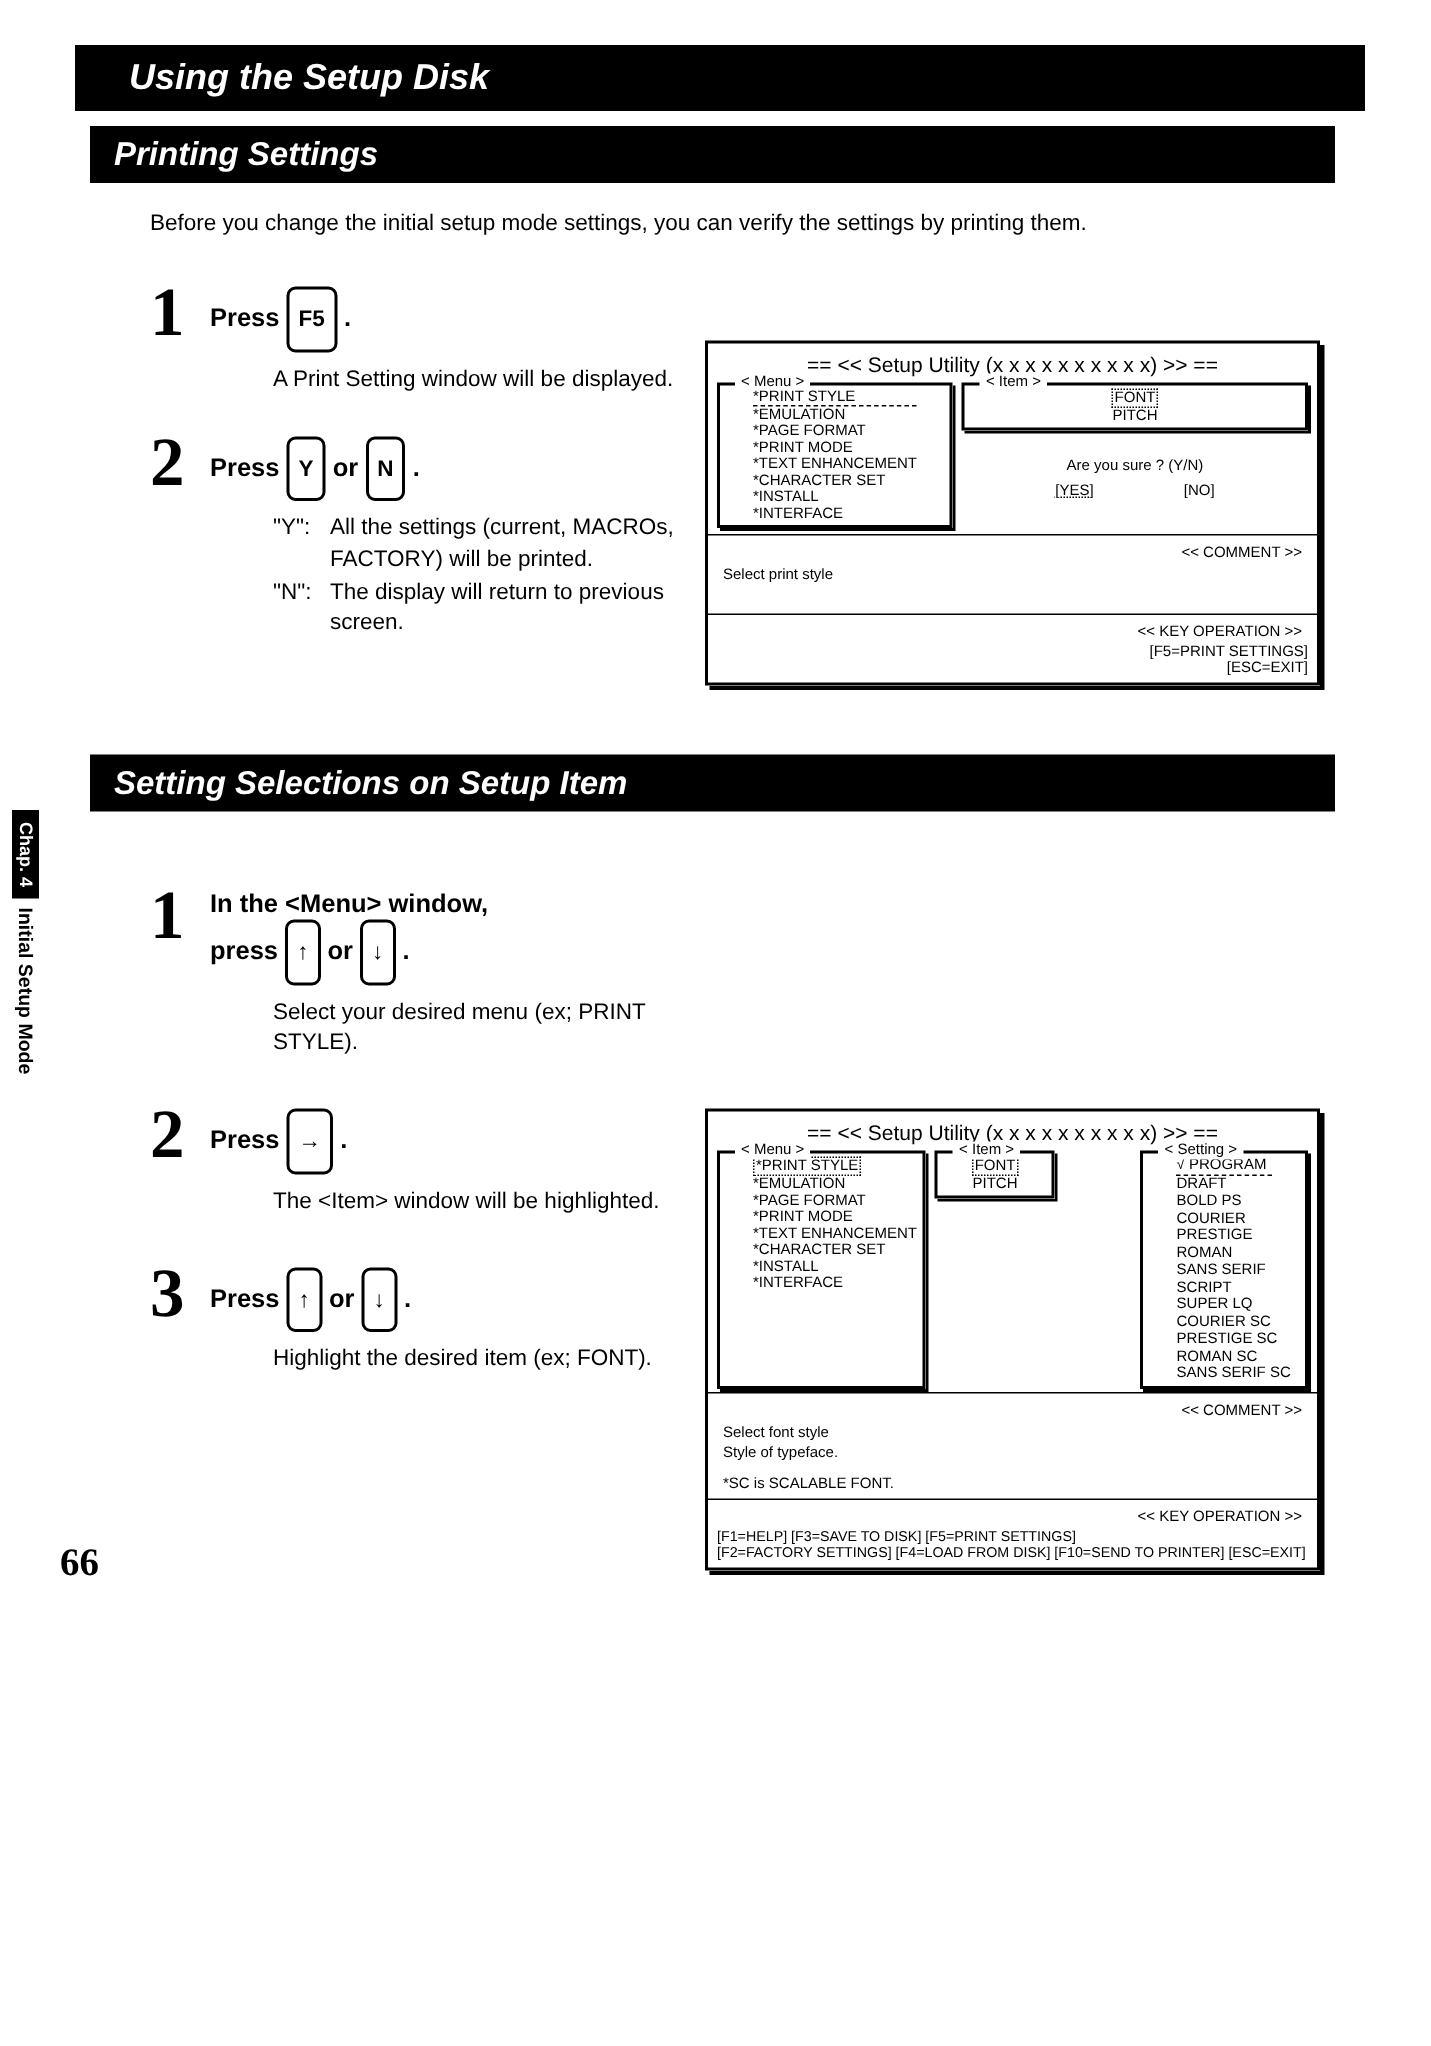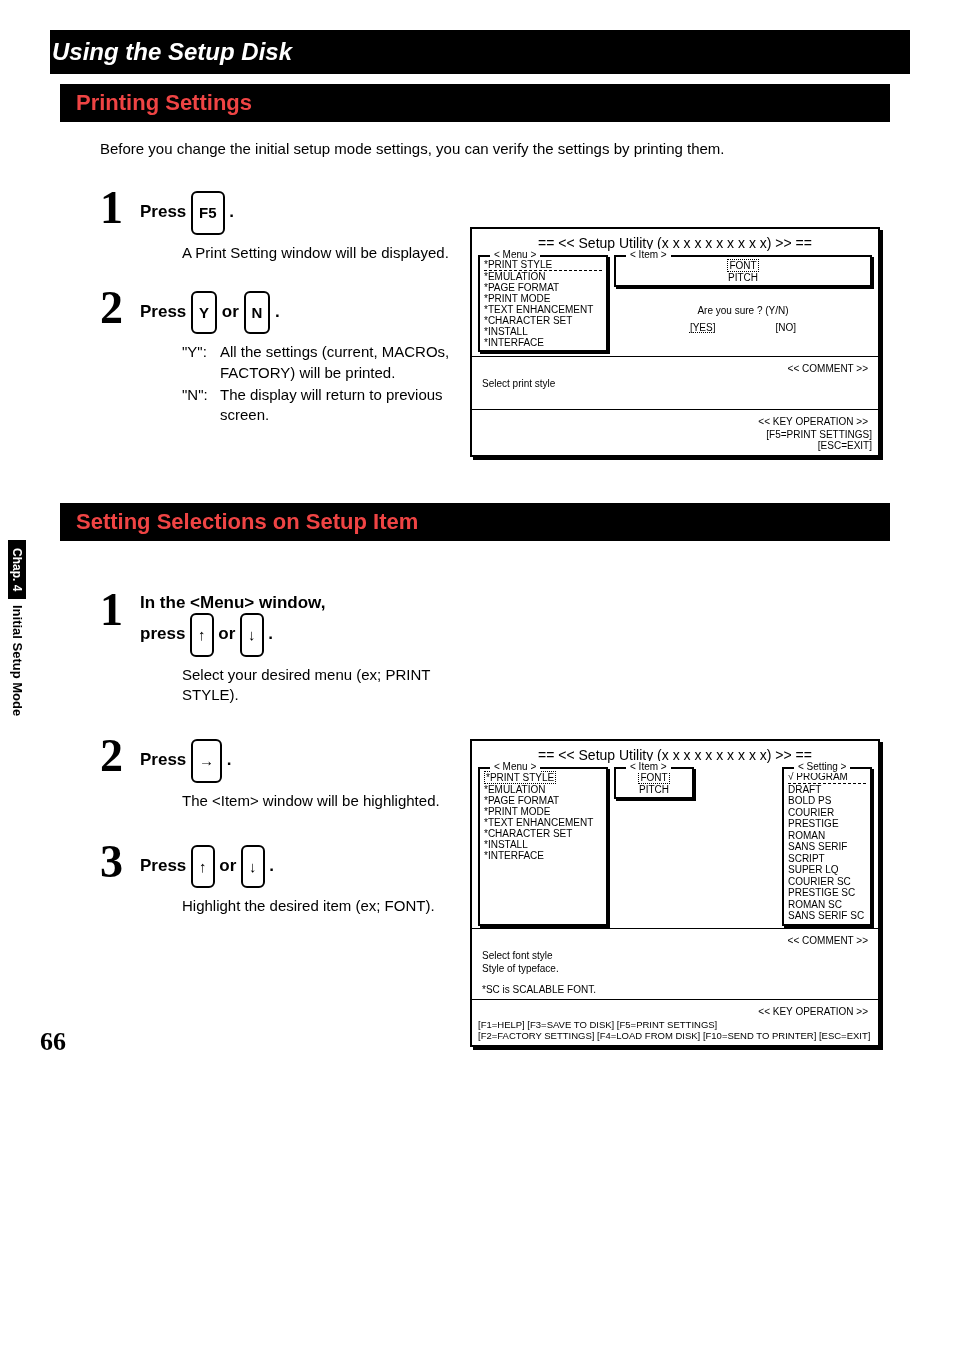--- a/index.html
+++ b/index.html
@@ -17,28 +17,29 @@
     width: 954px;
     padding: 30px 40px 30px 30px;
     position: relative;
   }
   .title-bar {
     background: #000;
     color: #fff;
     font-weight: bold;
     font-style: italic;
     font-size: 24px;
-    padding: 8px 2px;
+    padding: 8px 36px;
     margin-bottom: 10px;
   }
   .title-bar-main { margin-left: 20px; width: 860px; }
   .section-bar {
     background: #000;
-    color: #ef4444;
-    font-weight: bold;
+    color: #ffffff;
+    font-weight: bold;
+    font-style: italic;
     font-size: 22px;
     padding: 6px 16px;
     margin: 6px 0 18px 30px;
     width: 830px;
   }
   .intro {
     margin: 0 0 30px 70px;
     font-size: 15px;
   }
   .content-row {
@@ -111,21 +112,21 @@
     font-size: 10px;
     padding: 6px 6px 4px 6px;
     position: relative;
     width: 410px;
   }
   .su-title { text-align:center; font-size:14px; letter-spacing:0; }
   .su-top { display:flex; gap:6px; }
   .su-panel {
     border:2px solid #000;
     box-shadow:2px 2px 0 #000;
-    padding:2px 4px;
+    padding:2px 22px;
     min-width:130px;
   }
   .su-panel-item { white-space:nowrap; }
   .su-divider { border-top:1px solid #000; margin:4px -6px; }
   .su-comment, .su-keyop { font-size:10px; padding:2px 4px;text-align:right; }
   .su-key-right { text-align:right; font-size:10px; }
   .su-buttons { display:flex; justify-content:center; gap:60px; margin:6px 0; font-size:10px;}
   .su-btn { text-decoration: underline dotted; }
   .dl-row { display:flex; font-size:15px; margin-bottom:2px;}
   .dl-key { width:38px; }

